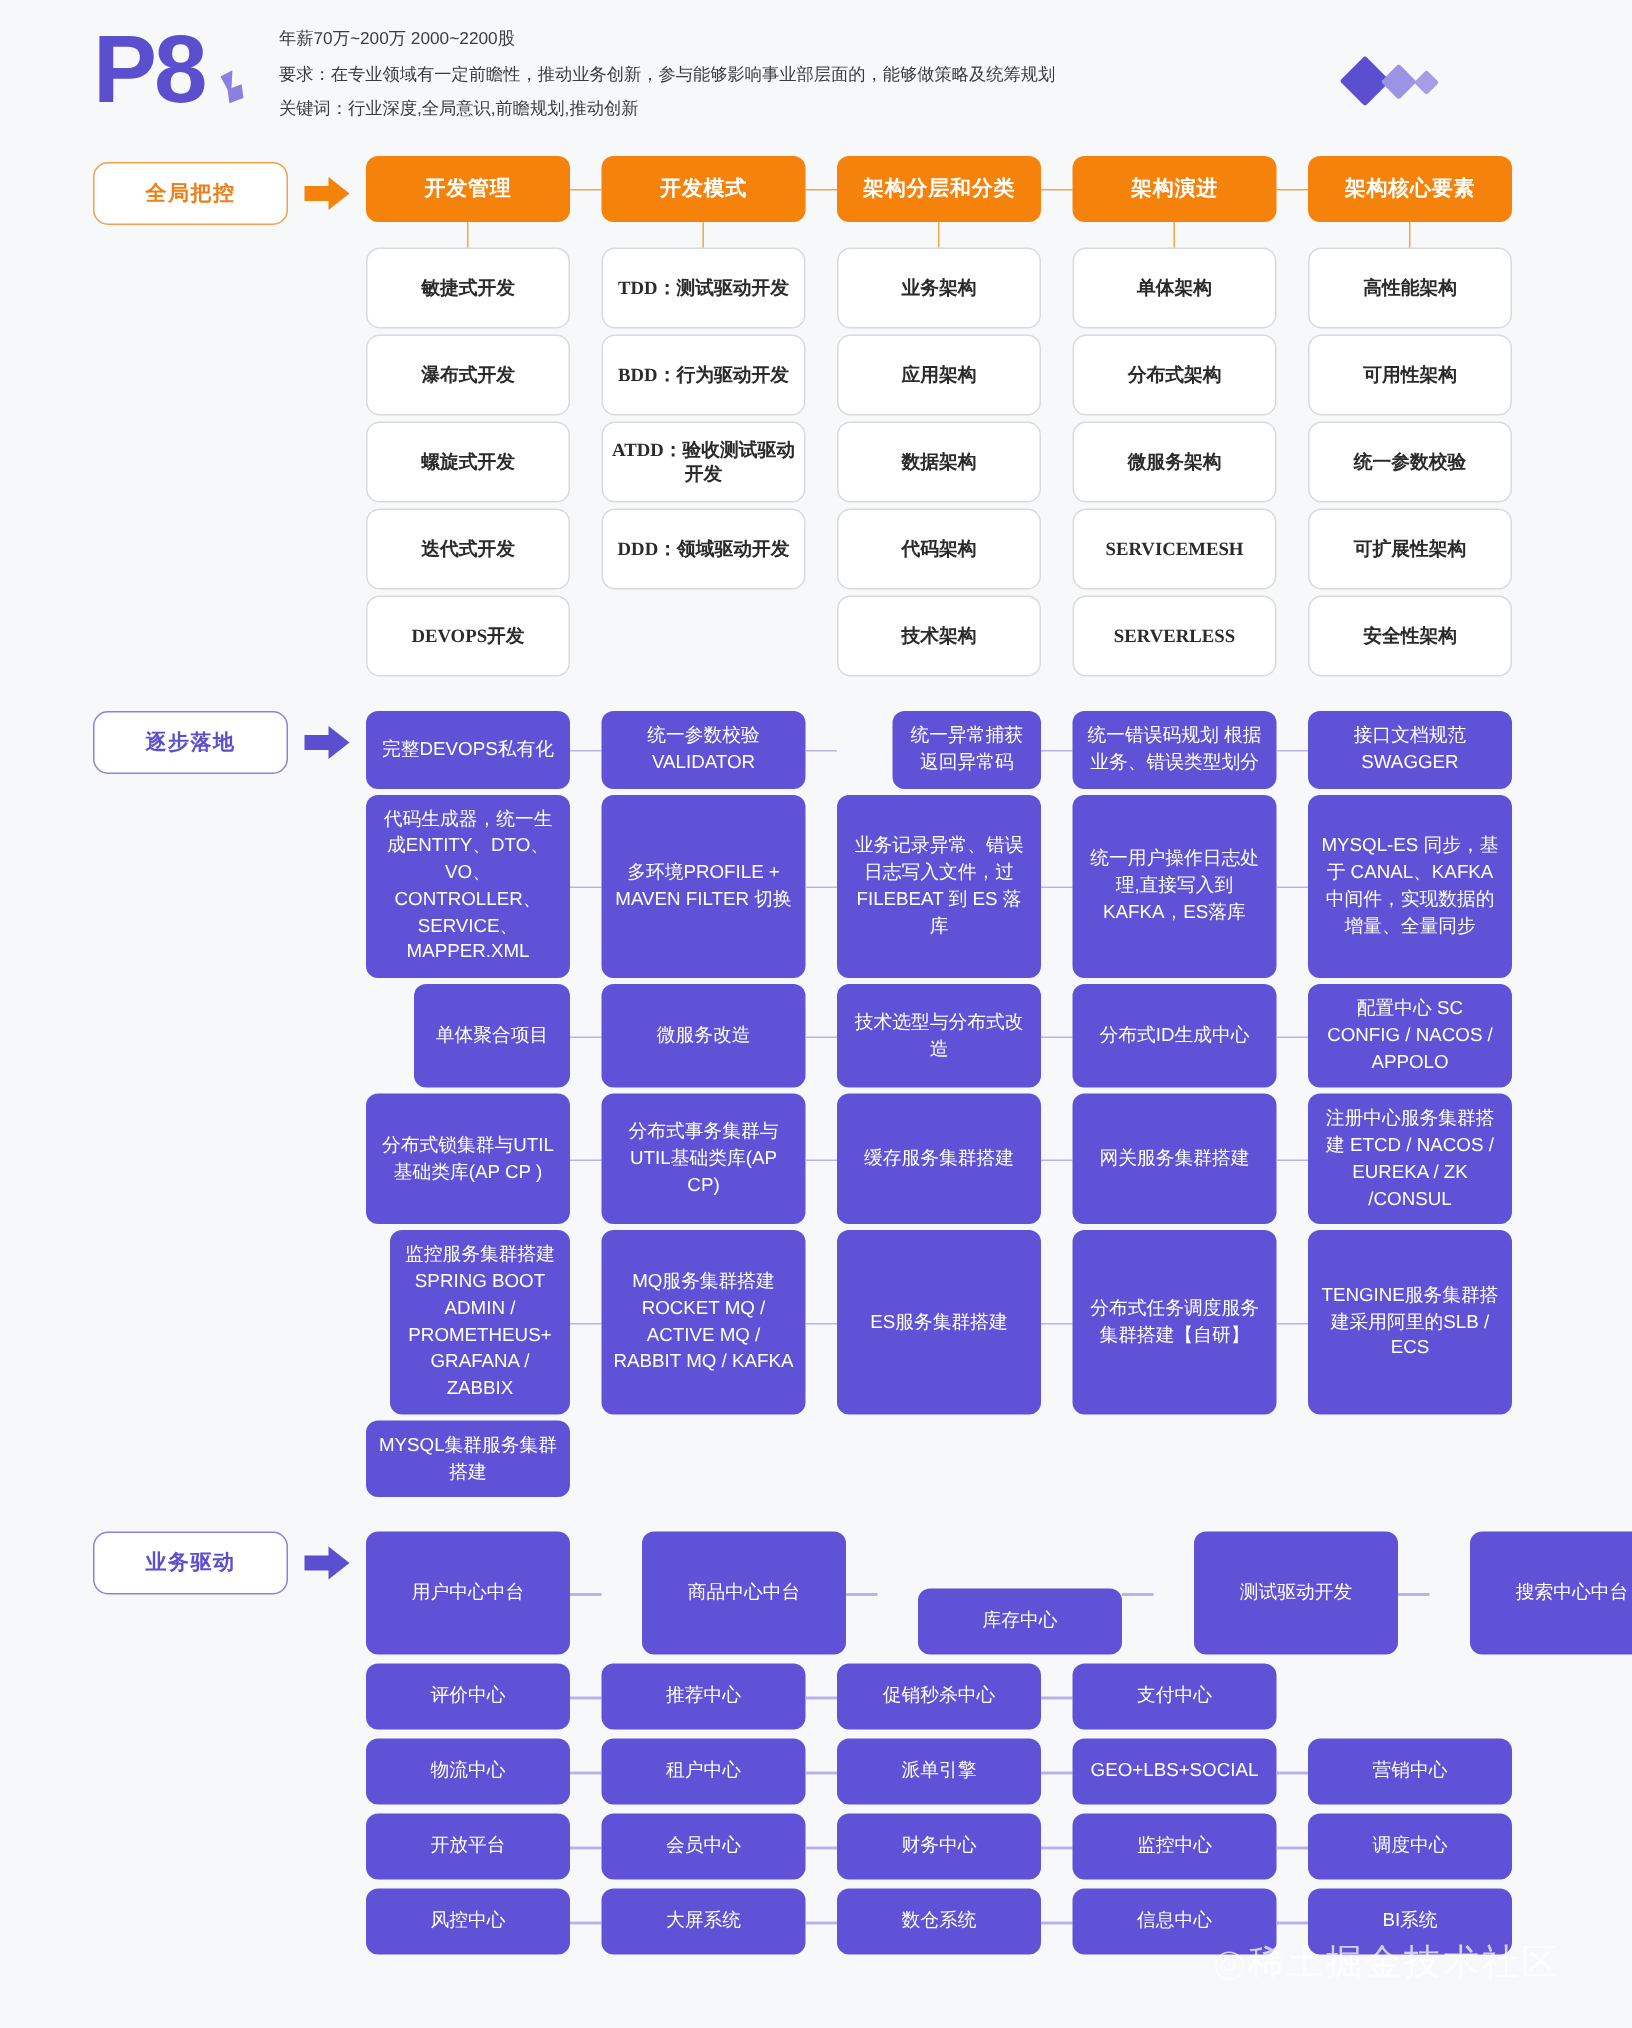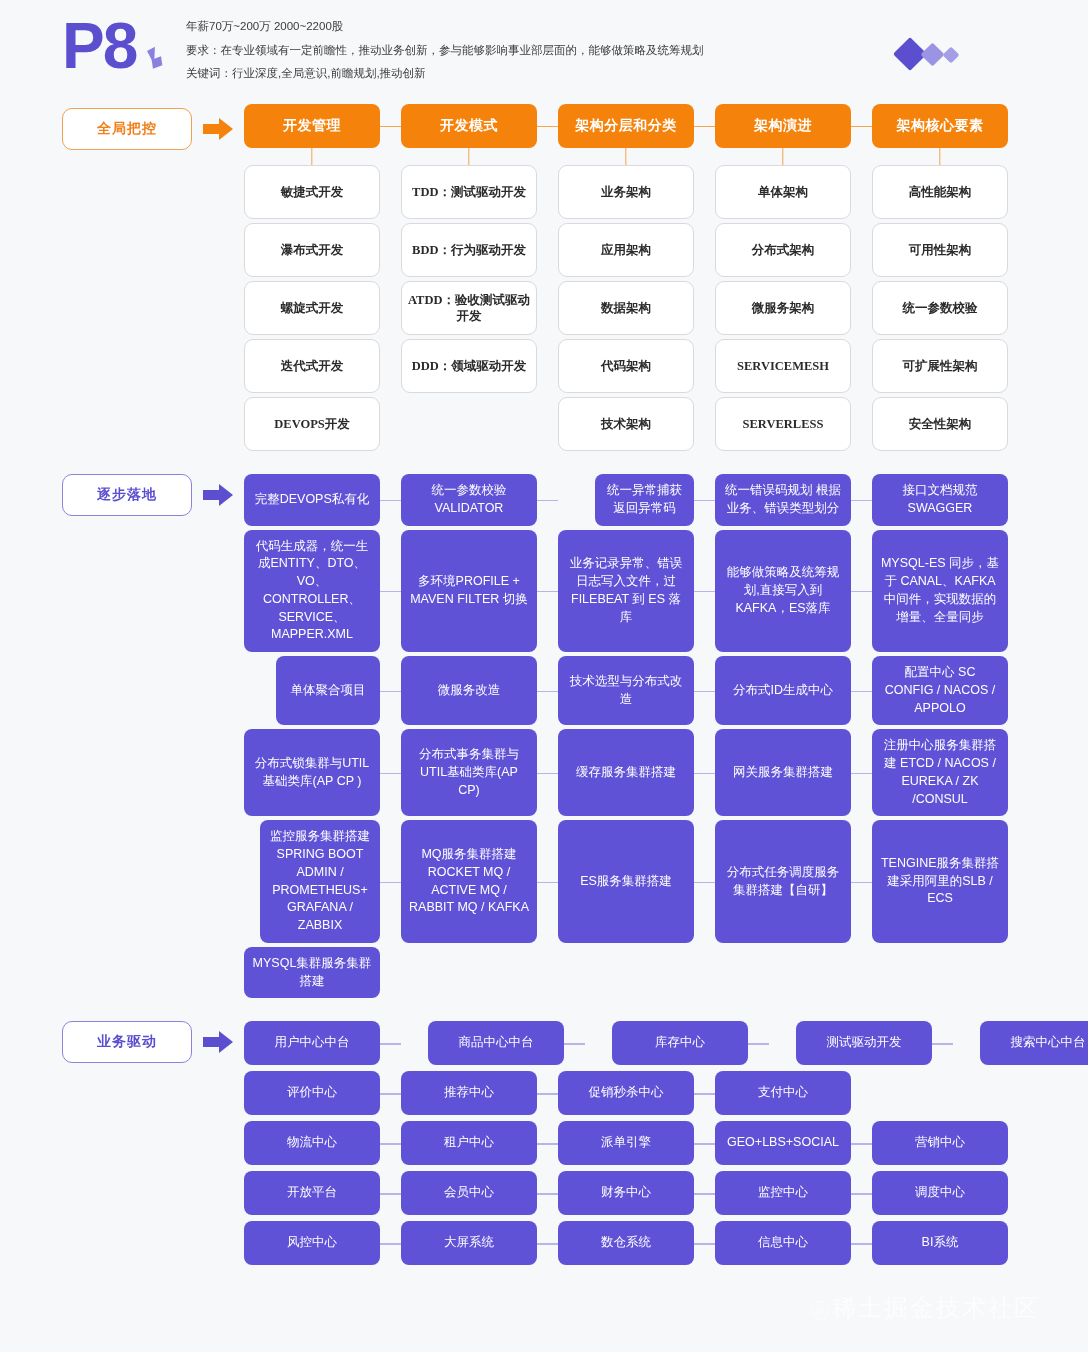--- a/index.html
+++ b/index.html
@@ -307,21 +307,21 @@
           </div>
           <div class="cell" style="display: flex;">
             <div class="pbox" style="min-height: 44px; width: 100%;">多环境PROFILE + MAVEN FILTER 切换</div>
             <div class="pconn" style="top: 50%;"></div>
           </div>
           <div class="cell" style="display: flex;">
             <div class="pbox" style="min-height: 44px; width: 100%;">业务记录异常、错误日志写入文件，过 FILEBEAT 到 ES 落库</div>
             <div class="pconn" style="top: 50%;"></div>
           </div>
           <div class="cell" style="display: flex;">
-            <div class="pbox" style="min-height: 44px; width: 100%;">能够做策略及统筹规划,直接写入到KAFKA，ES落库</div>
+            <div class="pbox" style="min-height: 44px; width: 100%;">统一用户操作日志处理,直接写入到KAFKA，ES落库</div>
             <div class="pconn" style="top: 50%;"></div>
           </div>
           <div class="cell" style="display: flex;">
             <div class="pbox" style="min-height: 44px; width: 100%;">MYSQL-ES 同步，基于 CANAL、KAFKA中间件，实现数据的增量、全量同步</div>
           </div>
         </div>
         <div class="grow" style="margin-bottom: 4px; align-items: stretch;">
           <div class="cell" style="display: flex; padding-left: 32px;">
             <div class="pbox" style="min-height: 44px; width: 100%;">单体聚合项目</div>
             <div class="pconn" style="top: 50%;"></div>
@@ -414,21 +414,21 @@
         <div class="grow" style="margin-bottom: 6px; align-items: stretch; gap: 48px;">
           <div class="cell" style="display: flex;">
             <div class="pbox" style="min-height: 44px; width: 100%;">用户中心中台</div>
             <div class="pconn" style="top: 50%;"></div>
           </div>
           <div class="cell" style="display: flex;">
             <div class="pbox" style="min-height: 44px; width: 100%;">商品中心中台</div>
             <div class="pconn" style="top: 50%;"></div>
           </div>
           <div class="cell" style="display: flex;">
-            <div class="pbox" style="min-height: 44px; width: 100%;">库存中心</div>
+            <div class="pbox" style="min-height: 44px; width: 100%; margin-top: 38px;">库存中心</div>
             <div class="pconn" style="top: 50%;"></div>
           </div>
           <div class="cell" style="display: flex;">
             <div class="pbox" style="min-height: 44px; width: 100%;">测试驱动开发</div>
             <div class="pconn" style="top: 50%;"></div>
           </div>
           <div class="cell" style="display: flex;">
             <div class="pbox" style="min-height: 44px; width: 100%;">搜索中心中台</div>
           </div>
         </div>

